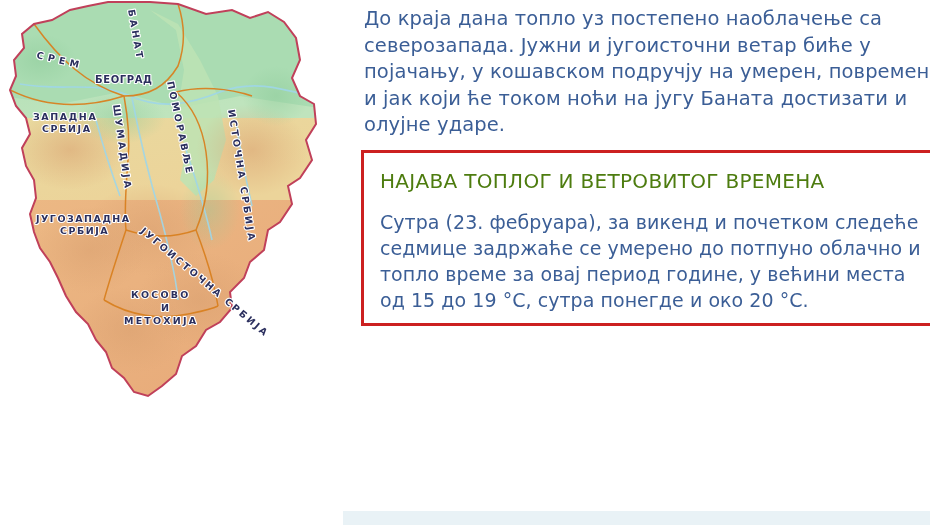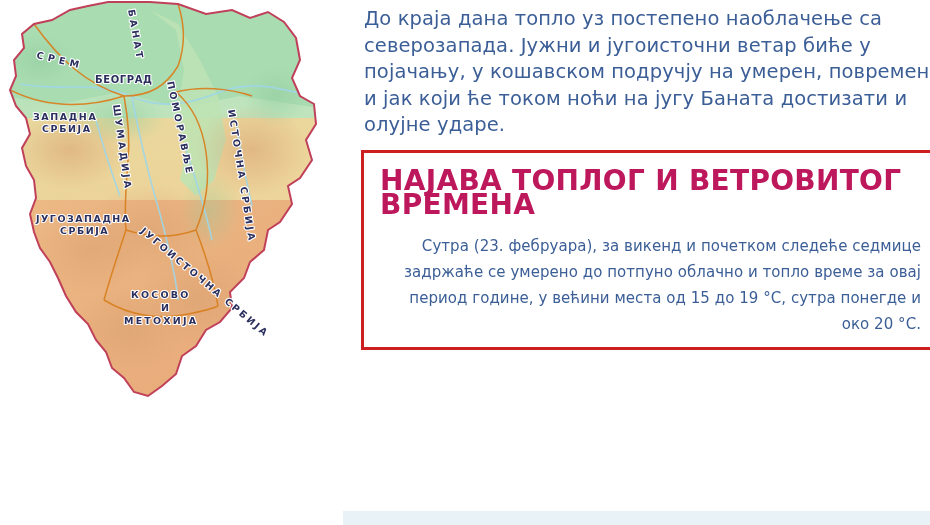--- a/index.html
+++ b/index.html
@@ -28,28 +28,27 @@
   }
 
   .notice{
     position:absolute;left:2px;top:150px;width:579px;
     box-sizing:border-box;
     border:3px solid #cc2020;background:#ffffff;
     padding:16px 16px 10px 16px;
   }
   .notice-title{
     margin:0 0 16px 0;
-    color:#be185d;font-size:28px;font-weight:700;line-height:24px;
+    color:#4d7c0f;font-size:20px;font-weight:400;line-height:24px;
     letter-spacing:0.3px;
   }
   .notice-p{
     margin:0;
-    color:#3b5e96;font-size:15px;line-height:26px;
+    color:#3b5e96;font-size:19px;line-height:26px;
     letter-spacing:0.05px;
-    text-align:right;
   }
 
   .bottom-strip{
     position:absolute;left:343px;top:511px;width:587px;height:14px;
     background:#e9f2f6;
   }
 </style>
 </head>
 <body>
 

